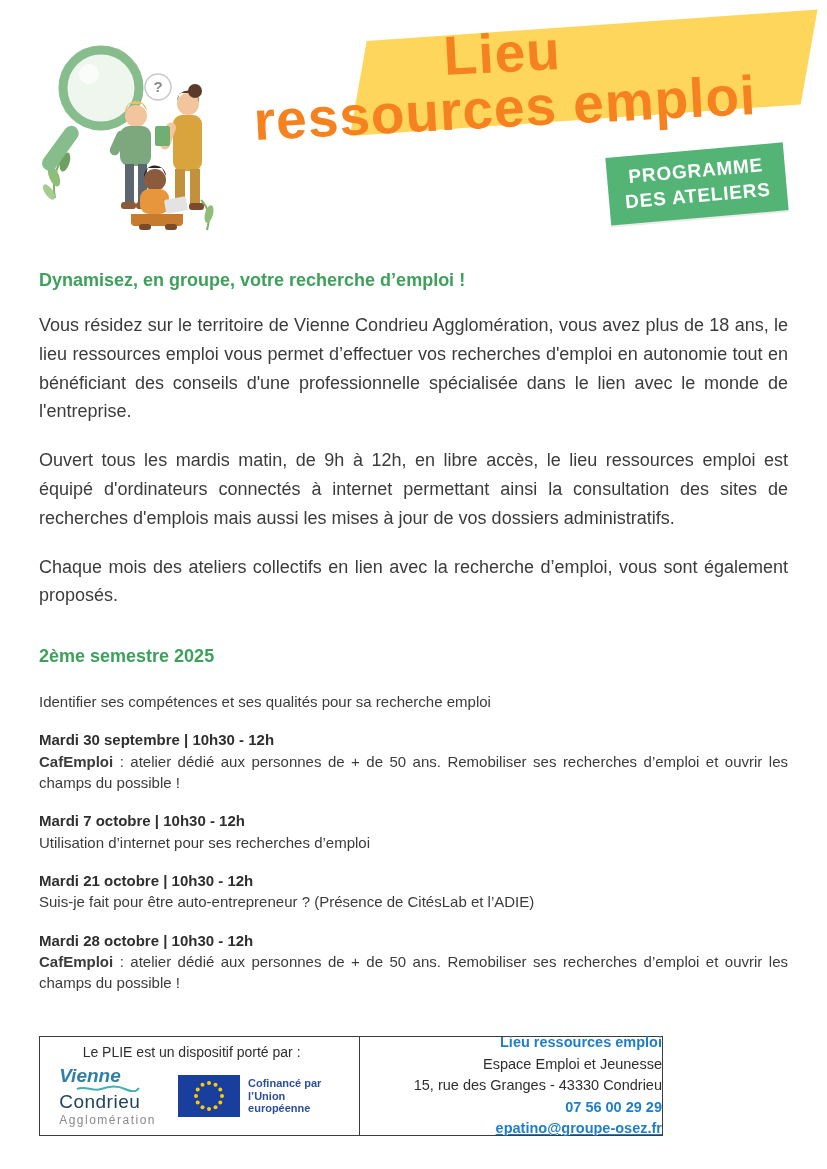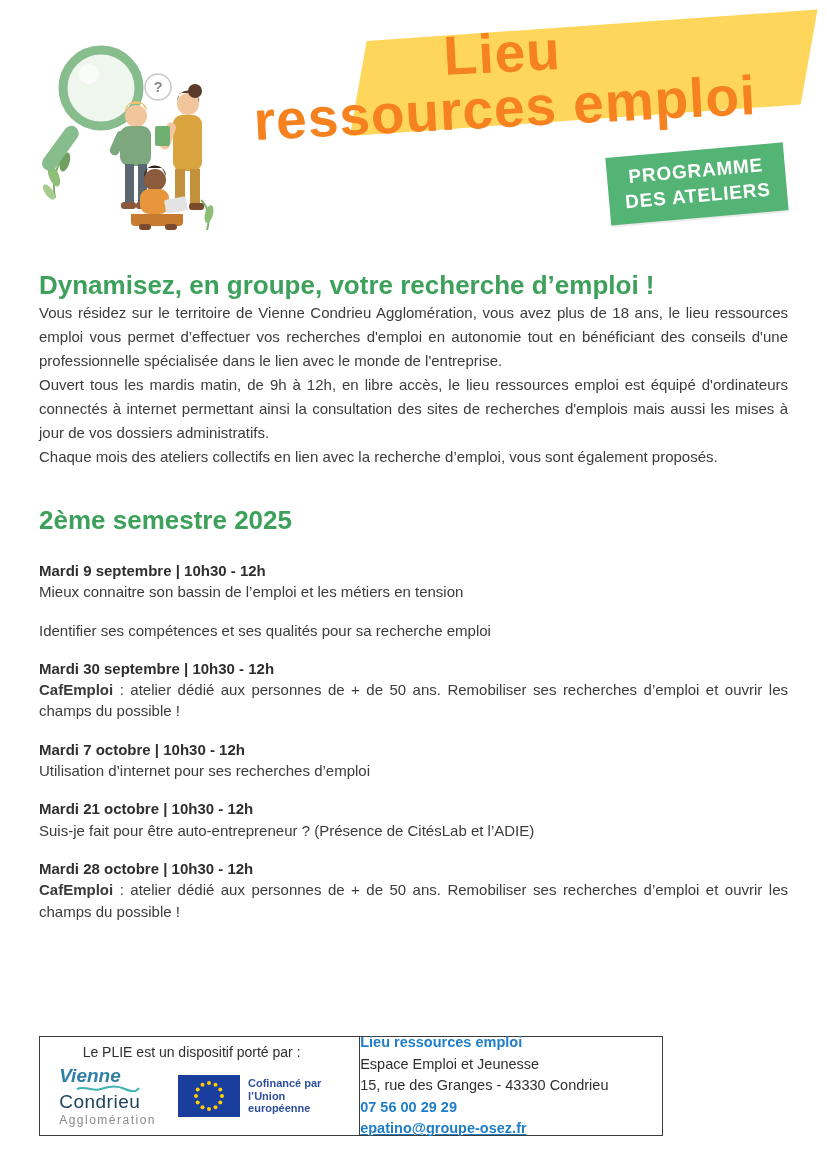--- a/index.html
+++ b/index.html
@@ -33,23 +33,23 @@
     position:absolute; right:2px; top:150px;
     background:#54B476; color:#ffffff;
     padding:9px 16px 10px 16px;
     transform:rotate(-5deg);
     font-weight:bold; font-size:19px; letter-spacing:0.8px;
     line-height:1.3; text-align:center;
     box-shadow:0 2px 0 rgba(0,0,0,0.08);
   }
 
   
-  .h-green { color:#3EA15B; font-weight:bold; font-size:26px; }
+  .h-green { color:#3EA15B; font-weight:bold; font-size:18px; }
   .intro-heading { margin:22px 0 0 0; }
-  .intro p { font-size:15px; line-height:1.6; text-align:justify; }
+  .intro p { font-size:18px; line-height:1.6; text-align:justify; margin-top:20px; }
 
   
   .program-heading { margin:36px 0 24px 0; }
   .event { margin-bottom:17px; font-size:15px; line-height:1.42; }
   .event .date { font-weight:bold; color:#2f2f2f; }
   .event .desc { text-align:justify; }
   .event .lead { font-weight:bold; }
 
   
   .footer-box {
@@ -65,21 +65,21 @@
   .vienne-logo { line-height:1.02; }
   .vienne-line1 { font-size:19px; color:#2F7FA6; font-style:italic; font-weight:bold; }
   .vienne-line2 { font-size:19px; color:#20445C; letter-spacing:0.5px; }
   .vienne-line3 { font-size:12px; color:#8a8a8a; letter-spacing:1.5px; margin-top:2px; }
   .vienne-wave { display:block; margin:0 auto; }
   .eu-block { display:flex; align-items:center; gap:8px; }
   .eu-text { width:76px; font-size:11px; font-weight:bold; color:#2D4E9E; line-height:1.15; }
 
   .footer-right {
     width:50%; border-left:1px solid #3c3c3c;
-    display:flex; flex-direction:column; align-items:flex-start; justify-content:center;
+    display:flex; flex-direction:column; align-items:flex-end; justify-content:center;
     gap:2px; font-size:14.5px; line-height:1.35; text-align:center;margin-left:16px;
   }
   .fr-blue { color:#1F7EC8; font-weight:bold; }
   .fr-black { color:#2f2f2f; }
   .fr-email { color:#1F7EC8; font-weight:bold; text-decoration:underline; cursor:pointer; }
 </style>
 </head>
 <body>
 
 <div class="page">
@@ -158,24 +158,20 @@
   <div class="intro">
     <div class="h-green intro-heading">Dynamisez, en groupe, votre recherche d’emploi !</div>
     <p>Vous résidez sur le territoire de Vienne Condrieu Agglomération, vous avez plus de 18 ans, le lieu ressources emploi vous permet d’effectuer vos recherches d'emploi en autonomie tout en bénéficiant des conseils d'une professionnelle spécialisée dans le lien avec le monde de l'entreprise.</p>
     <p>Ouvert tous les mardis matin, de 9h à 12h, en libre accès, le lieu ressources emploi est équipé d'ordinateurs connectés à internet permettant ainsi la consultation des sites de recherches d'emplois mais aussi les mises à jour de vos dossiers administratifs.</p>
     <p>Chaque mois des ateliers collectifs en lien avec la recherche d’emploi, vous sont également proposés.</p>
   </div>
 
   <div>
     <div class="h-green program-heading">2ème semestre 2025</div>
 
-    <div class="event">
-      <div class="date">Mardi 9 septembre | 10h30 - 12h</div>
-      <div class="desc"><span class="lead"></span><span>Mieux connaitre son bassin de l’emploi et les métiers en tension</span></div>
-    </div>
 
     <div class="event">
       <div class="desc"><span class="lead"></span><span>Identifier ses compétences et ses qualités pour sa recherche emploi</span></div>
     </div>
 
     <div class="event">
       <div class="date">Mardi 30 septembre | 10h30 - 12h</div>
       <div class="desc"><span class="lead">CafEmploi</span><span> : atelier dédié aux personnes de + de 50 ans. Remobiliser ses recherches d’emploi et ouvrir les champs du possible !</span></div>
     </div>
 

